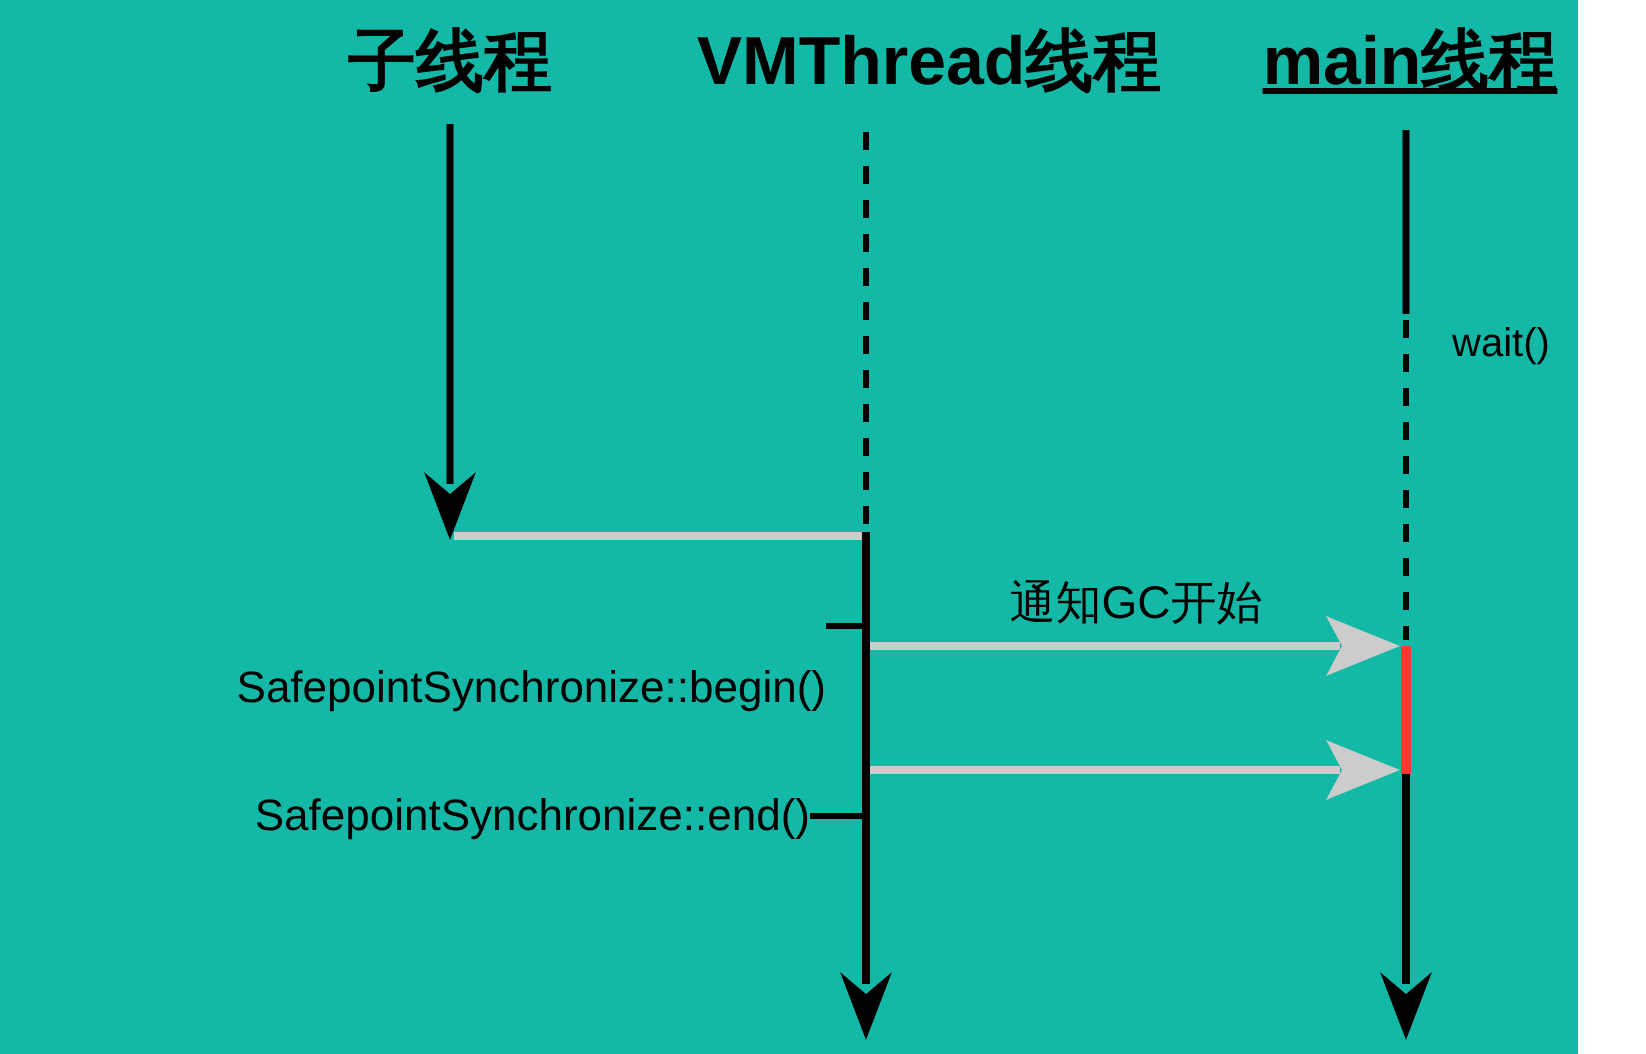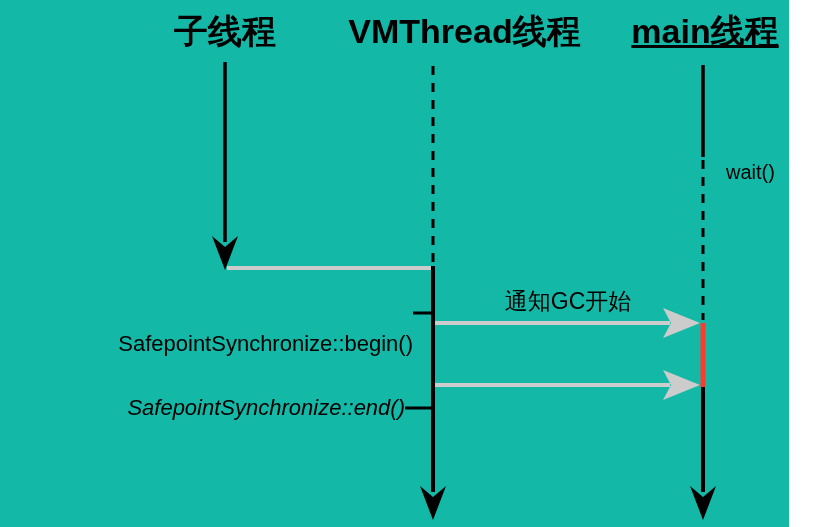--- a/index.html
+++ b/index.html
@@ -74,16 +74,16 @@
     <line x1="703" y1="387" x2="703" y2="492" stroke-width="4" stroke="#000000"></line>
     <polygon points="690,486 703,497 716,486 703,520" fill="#000000"></polygon>
   </svg>
 
   <div class="label actor-header" style="left:125px; top:12px; width:200px;">子线程</div>
   <div class="label actor-header" style="left:337px; top:12px; width:255px;">VMThread线程</div>
   <div class="label actor-header" style="left:605px; top:12px; width:200px;text-decoration:underline;">main线程</div>
 
   <div class="label msg-label" style="left:60px; top:300px; width:353px; text-align:right;margin-top:31px;">SafepointSynchronize::begin()</div>
   <div class="label msg-label-cn" style="left:468px; top:288px; width:200px;">通知GC开始</div>
-  <div class="label msg-label" style="left:60px; top:395px; width:345px; text-align:right;font-style:italic;">SafepointSynchronize::end()</div>
+  <div class="label msg-label" style="left:60px; top:395px; width:345px; text-align:right;">SafepointSynchronize::end()</div>
   <div class="label self-label" style="left:726px; top:141px;">wait()</div>
 
 </div>
 
 </body></html>

